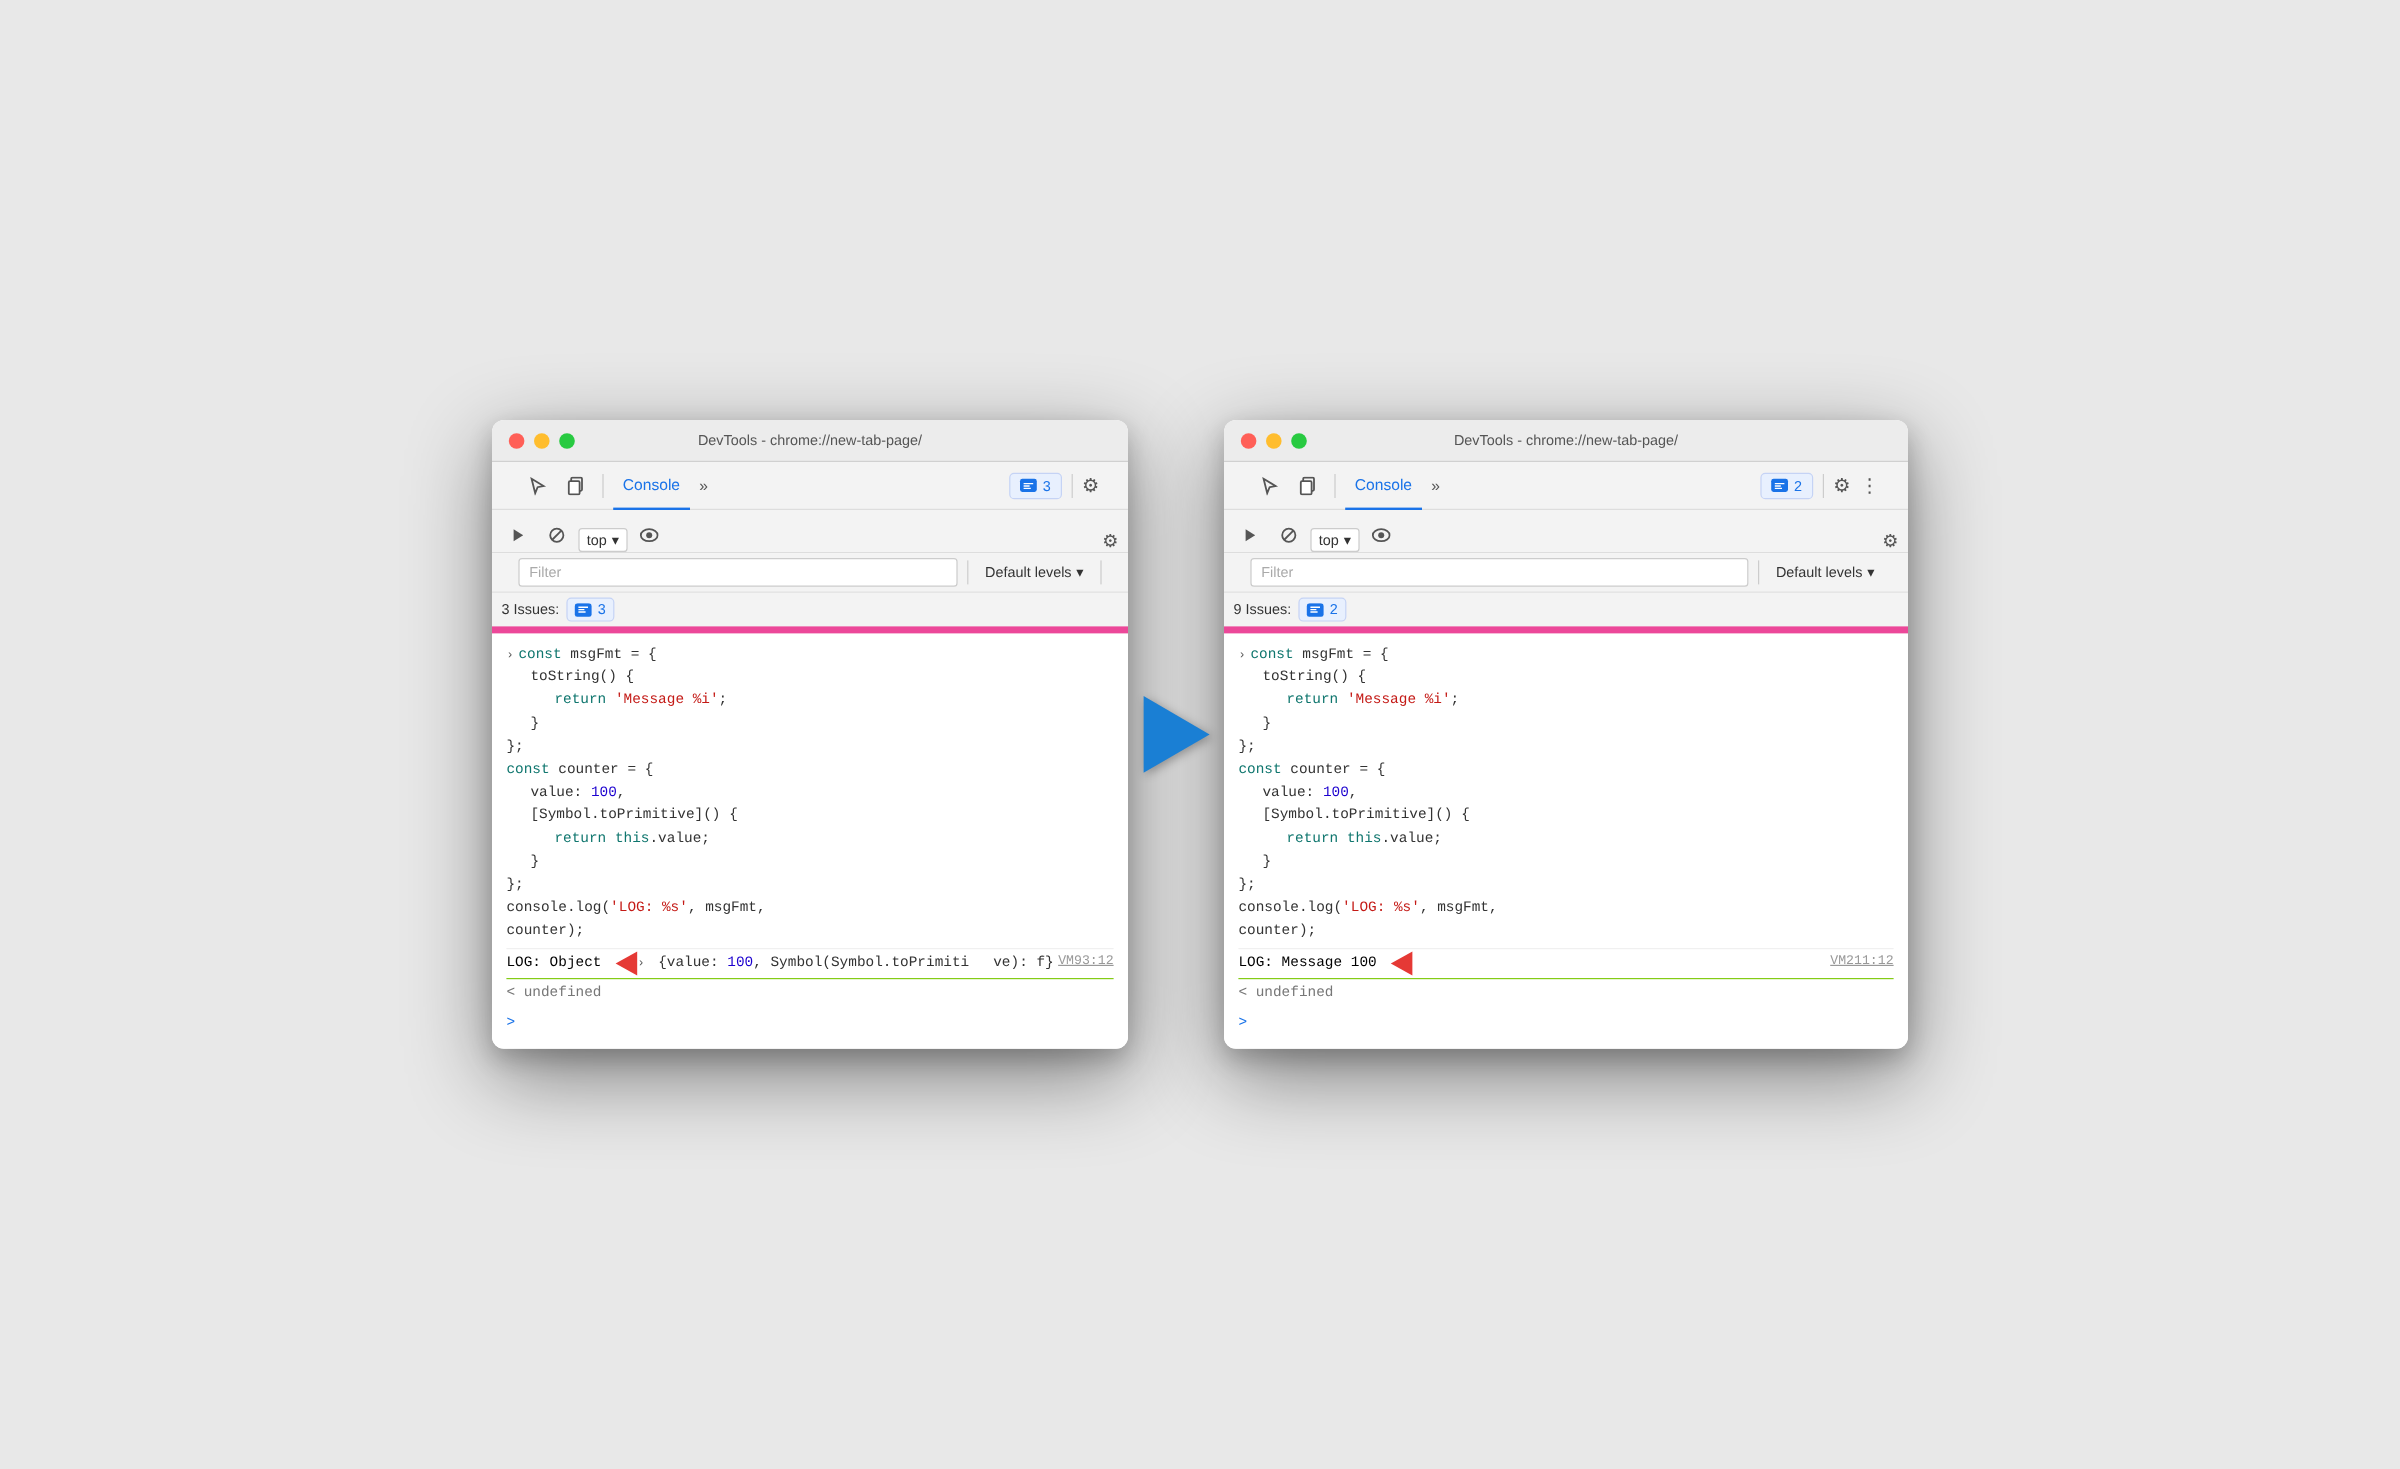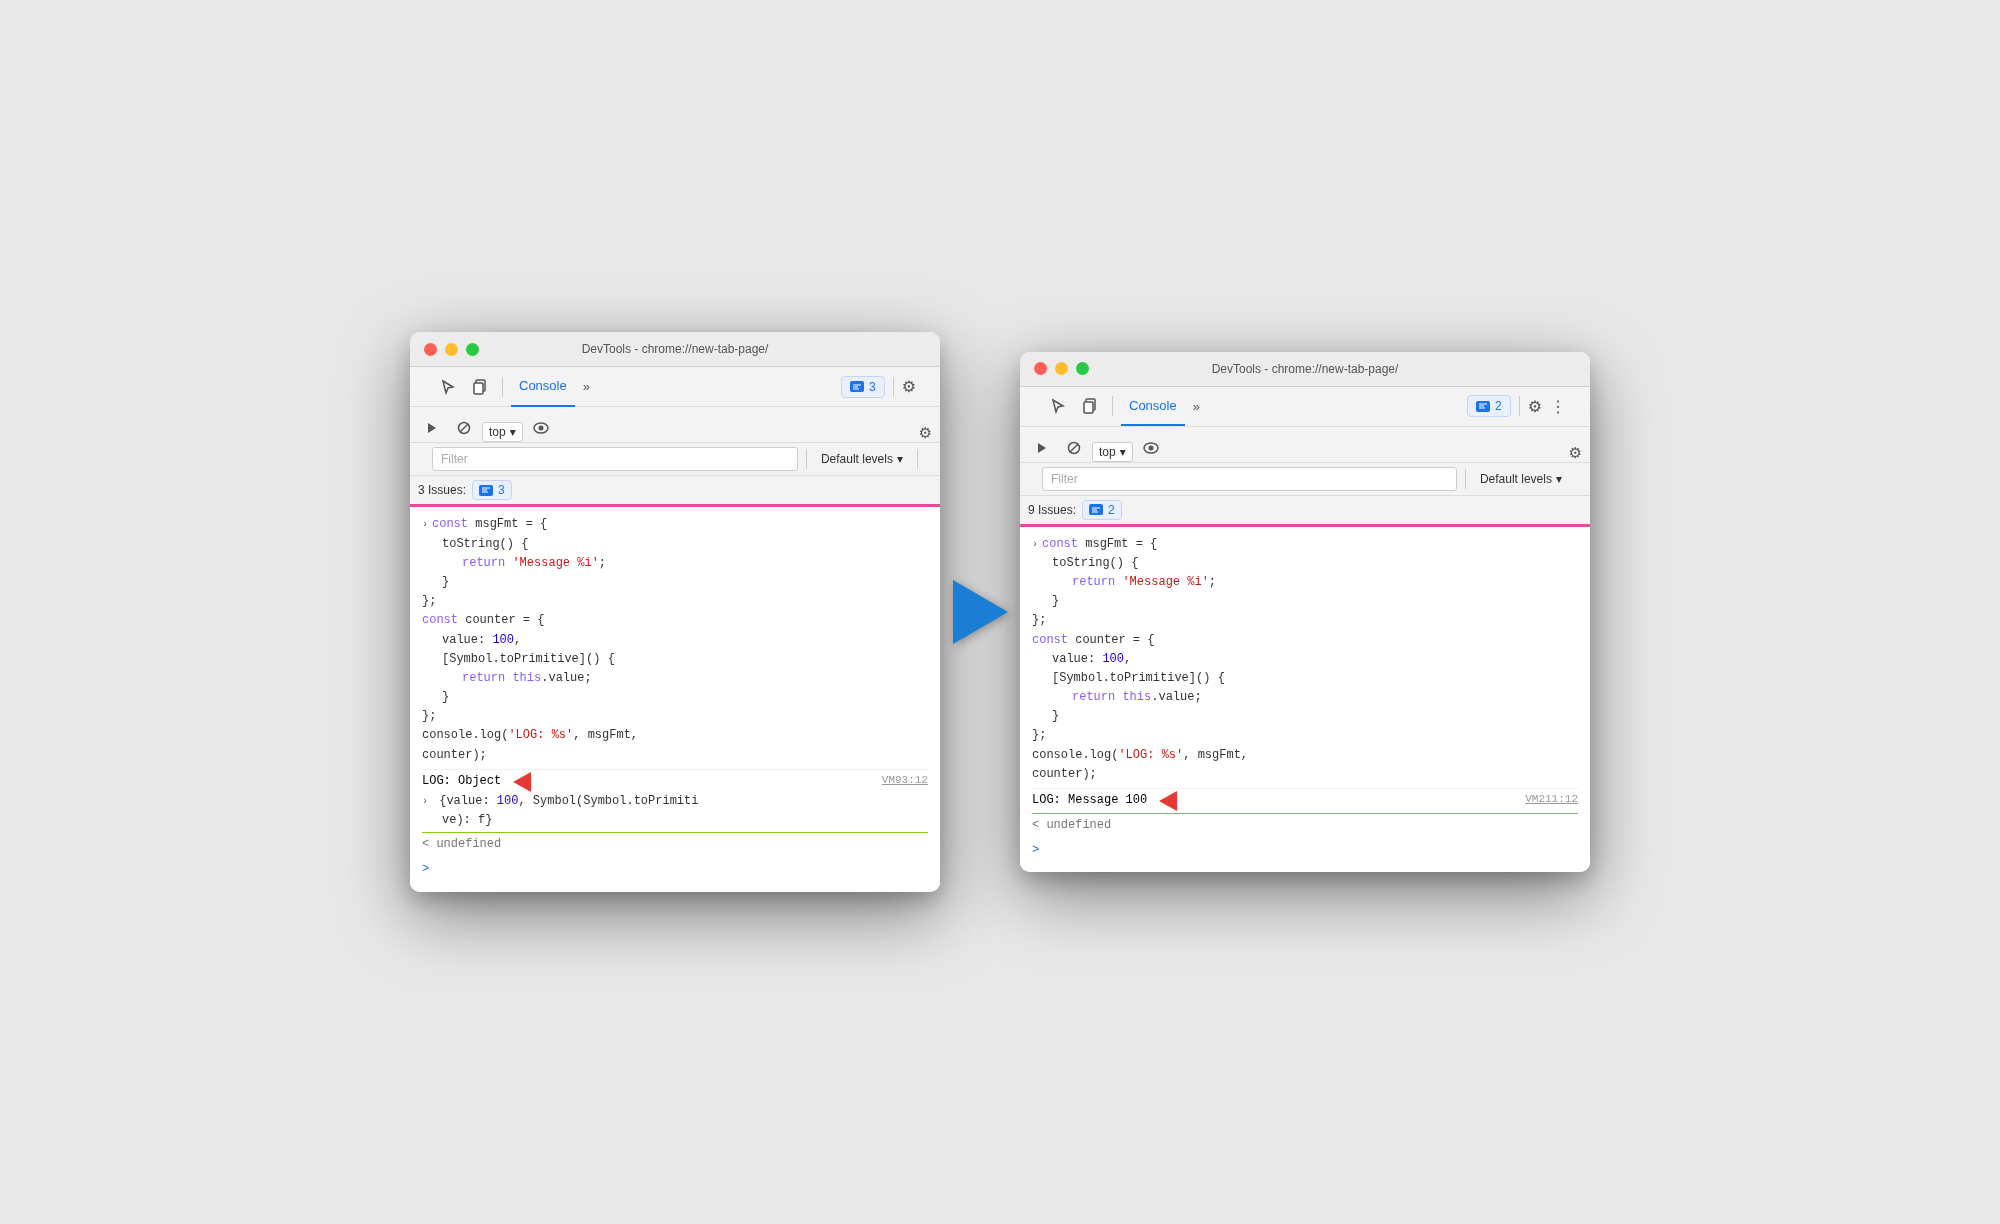--- a/index.html
+++ b/index.html
@@ -235,21 +235,21 @@
       cursor: pointer;
       display: flex;
       align-items: center;
       gap: 4px;
       padding: 4px 6px;
     }
 
     
     .issues-row {
       background: #f3f3f3;
-      border-bottom: 3px solid #ec4899;
+      border-bottom: 6px solid #ec4899;
       padding: 4px 8px;
       display: flex;
       align-items: center;
       gap: 6px;
       font-size: 12px;
       color: #333;
       text-align: center;
     }
 
     
@@ -257,21 +257,21 @@
       background: #fff;
       padding: 8px 12px;
       font-family: 'Menlo', 'Monaco', 'Courier New', monospace;
       font-size: 12px;
       line-height: 1.6;
       min-height: 300px;
     }
 
     .code-block { margin-bottom: 4px; }
 
-    .c-keyword { color: #8b5cf6; }
+    .c-keyword { color: #0f766e; }
     .c-string { color: #c41a16; }
     .c-number { color: #1c00cf; }
     .c-plain { color: #333; }
     .c-link { color: #999; text-decoration: underline; font-size: 11px; }
 
     .expand-arrow {
       color: #555;
       margin-right: 4px;
       font-size: 10px;
     }
@@ -314,21 +314,21 @@
       padding: 4px 0;
     }
 
     
     .window-shadow {
       box-shadow: 0 22px 70px rgba(0,0,0,0.45), 0 8px 20px rgba(0,0,0,0.2);
     }
 
     .log-obj-block {
       display: flex;
-      flex-direction: column;
+      flex-direction: row;
     }
 
     .log-obj-line {
       display: flex;
       align-items: flex-start;
       gap: 4px;
       flex-wrap: wrap;
     }
   </style>
 </head>

